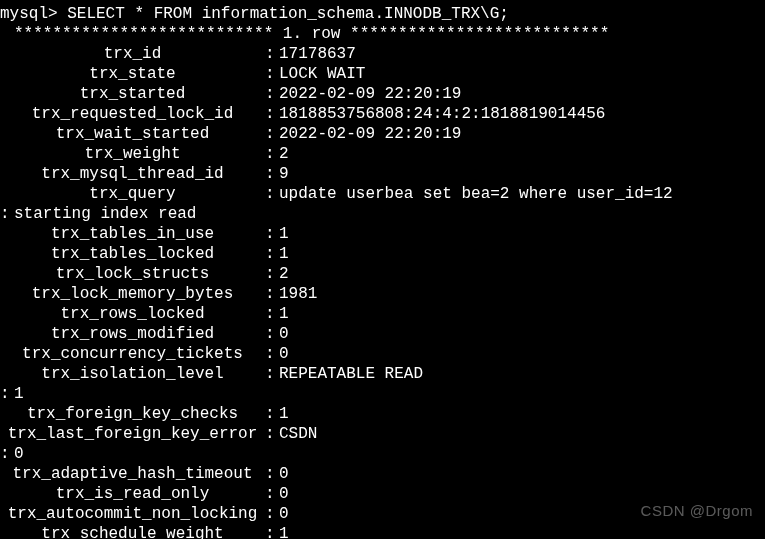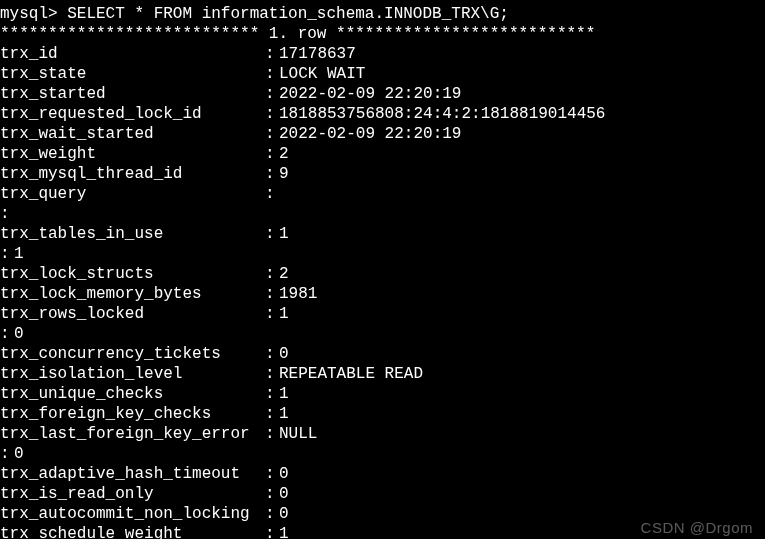--- a/index.html
+++ b/index.html
@@ -17,40 +17,41 @@
       width: 765px;
       height: 539px;
       overflow: hidden;
       position: relative;
     }
     .prompt-line {
       white-space: pre;
     }
     .separator-line {
       white-space: pre;
+      margin-left: 14px;
     }
     .row {
       display: flex;
       white-space: pre;
     }
     .label {
       width: 265px;
-      text-align: left;
+      text-align: center;
       flex-shrink: 0;
     }
     .colon {
       width: 10px;
       text-align: left;
     }
     .value {
       padding-left: 4px;
     }
     .watermark {
       position: absolute;
-      bottom: 1px;
+      bottom: 18px;
       right: 12px;
       color: rgba(200, 200, 200, 0.45);
       font-size: 15px;
       font-family: sans-serif;
       letter-spacing: 0.5px;
     }
   </style>
 </head>
 <body>
 
@@ -58,33 +59,33 @@
 <div class="separator-line">*************************** 1. row ***************************</div>
 
 <div id="rows-container">
     <div class="row"><span class="label">trx_id</span><span class="colon">:</span><span class="value">17178637</span></div>
     <div class="row"><span class="label">trx_state</span><span class="colon">:</span><span class="value">LOCK WAIT</span></div>
     <div class="row"><span class="label">trx_started</span><span class="colon">:</span><span class="value">2022-02-09 22:20:19</span></div>
     <div class="row"><span class="label">trx_requested_lock_id</span><span class="colon">:</span><span class="value">1818853756808:24:4:2:1818819014456</span></div>
     <div class="row"><span class="label">trx_wait_started</span><span class="colon">:</span><span class="value">2022-02-09 22:20:19</span></div>
     <div class="row"><span class="label">trx_weight</span><span class="colon">:</span><span class="value">2</span></div>
     <div class="row"><span class="label">trx_mysql_thread_id</span><span class="colon">:</span><span class="value">9</span></div>
-    <div class="row"><span class="label">trx_query</span><span class="colon">:</span></div>
-    <div class="row"><span class="colon">:</span></div>
+    <div class="row"><span class="label">trx_query</span><span class="colon">:</span><span class="value">update userbea set bea=2 where user_id=12</span></div>
+    <div class="row"><span class="colon">:</span><span class="value">starting index read</span></div>
     <div class="row"><span class="label">trx_tables_in_use</span><span class="colon">:</span><span class="value">1</span></div>
-    <div class="row"><span class="colon">:</span><span class="value">1</span></div>
+    <div class="row"><span class="label">trx_tables_locked</span><span class="colon">:</span><span class="value">1</span></div>
     <div class="row"><span class="label">trx_lock_structs</span><span class="colon">:</span><span class="value">2</span></div>
     <div class="row"><span class="label">trx_lock_memory_bytes</span><span class="colon">:</span><span class="value">1981</span></div>
     <div class="row"><span class="label">trx_rows_locked</span><span class="colon">:</span><span class="value">1</span></div>
-    <div class="row"><span class="colon">:</span><span class="value">0</span></div>
+    <div class="row"><span class="label">trx_rows_modified</span><span class="colon">:</span><span class="value">0</span></div>
     <div class="row"><span class="label">trx_concurrency_tickets</span><span class="colon">:</span><span class="value">0</span></div>
     <div class="row"><span class="label">trx_isolation_level</span><span class="colon">:</span><span class="value">REPEATABLE READ</span></div>
-    <div class="row"><span class="label">trx_unique_checks</span><span class="colon">:</span><span class="value">1</span></div>
+    <div class="row"><span class="colon">:</span><span class="value">1</span></div>
     <div class="row"><span class="label">trx_foreign_key_checks</span><span class="colon">:</span><span class="value">1</span></div>
-    <div class="row"><span class="label">trx_last_foreign_key_error</span><span class="colon">:</span><span class="value">NULL</span></div>
+    <div class="row"><span class="label">trx_last_foreign_key_error</span><span class="colon">:</span><span class="value">CSDN</span></div>
     <div class="row"><span class="colon">:</span><span class="value">0</span></div>
     <div class="row"><span class="label">trx_adaptive_hash_timeout</span><span class="colon">:</span><span class="value">0</span></div>
     <div class="row"><span class="label">trx_is_read_only</span><span class="colon">:</span><span class="value">0</span></div>
     <div class="row"><span class="label">trx_autocommit_non_locking</span><span class="colon">:</span><span class="value">0</span></div>
     <div class="row"><span class="label">trx_schedule_weight</span><span class="colon">:</span><span class="value">1</span></div>
   </div>
 
 <div class="watermark">CSDN @Drgom</div>
 
 </body></html>

